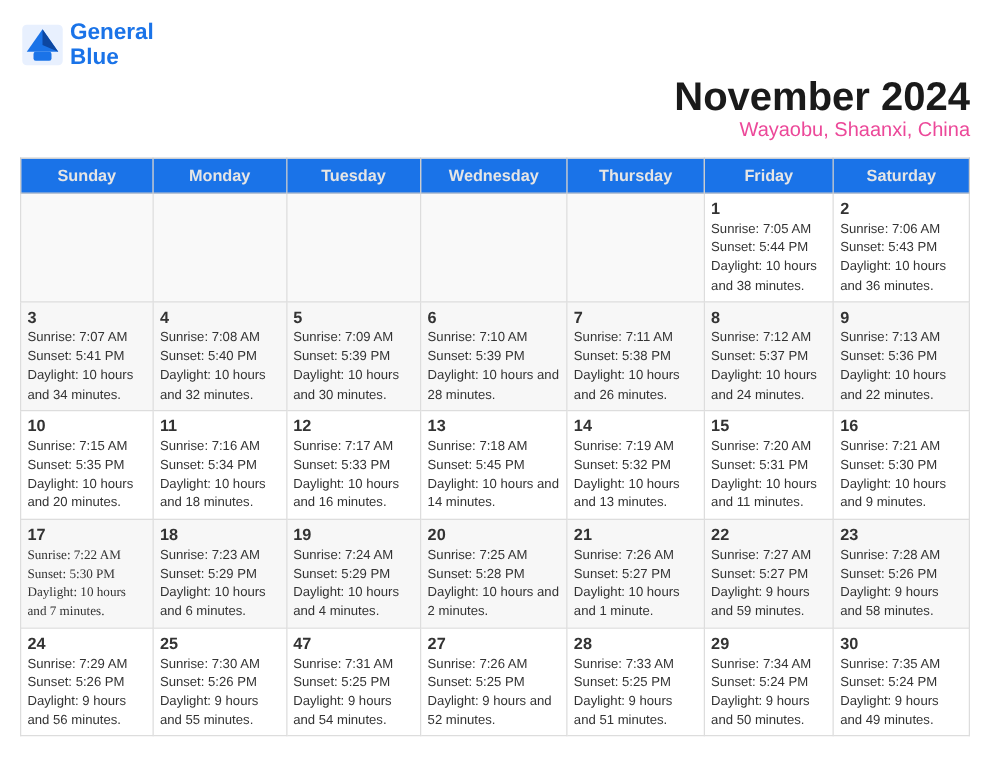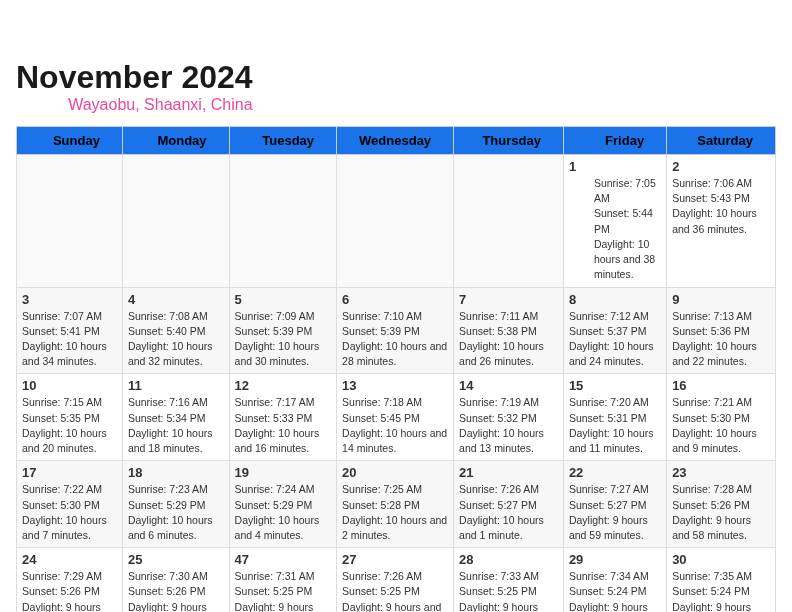--- a/index.html
+++ b/index.html
@@ -46,22 +46,22 @@
     .location {
       font-size: 16px;
       color: #ec4899;
     }
     table {
       width: 100%;
       border-collapse: collapse;
     }
     th {
       background: #1a73e8;
-      color: #000000;
-      text-align: right;
+      color: #e5e5e5;
+      text-align: center;
       padding: 6px 22px;
       font-size: 13px;
       font-weight: bold;
       border: 1px solid #ccc;
     }
     td {
       vertical-align: top;
       border: 1px solid #ddd;
       padding: 4px 5px;
       font-size: 11px;
@@ -87,20 +87,32 @@
       color: #333;
     }
     tr:nth-child(even) td:not(.empty) {
       background: #f7f7f7;
     }
   </style>
 </head>
 <body>
 
 <div class="header-area">
+  <div class="logo">
+    <svg class="logo-icon" viewBox="0 0 40 40">
+      <rect x="2" y="2" width="36" height="36" rx="4" fill="#e8f0fe"></rect>
+      <polygon points="20,6 34,26 6,26" fill="#1a73e8"></polygon>
+      <polygon points="20,6 34,26 20,20" fill="#0d47a1"></polygon>
+      <rect x="12" y="26" width="16" height="8" rx="2" fill="#1a73e8"></rect>
+    </svg>
+    <div class="logo-text">
+      <div><span>General</span></div>
+      <div><span style="color:#1a73e8">Blue</span></div>
+    </div>
+  </div>
   <div class="title-block">
     <div class="month-title">November 2024</div>
     <div class="location">Wayaobu, Shaanxi, China</div>
   </div>
 </div>
 
 <table>
   <thead>
     <tr id="header-row">
         <th>Sunday</th>
@@ -114,21 +126,21 @@
   </thead>
   <tbody id="calendar-body">
       <tr>
         <td class="empty"></td>
         <td class="empty"></td>
         <td class="empty"></td>
         <td class="empty"></td>
         <td class="empty"></td>
         <td>
           <div class="day-num">1</div>
-          <div class="day-detail" style="white-space: pre-line; margin-left: 25px;">Sunrise: 7:05 AM
+          <div class="day-detail" style="white-space: pre-line;">Sunrise: 7:05 AM
 Sunset: 5:44 PM
 Daylight: 10 hours and 38 minutes.</div>
         </td>
         <td>
           <div class="day-num">2</div>
           <div class="day-detail" style="white-space: pre-line;">Sunrise: 7:06 AM
 Sunset: 5:43 PM
 Daylight: 10 hours and 36 minutes.</div>
         </td>
       </tr>
@@ -216,21 +228,21 @@
         <td>
           <div class="day-num">16</div>
           <div class="day-detail" style="white-space: pre-line;">Sunrise: 7:21 AM
 Sunset: 5:30 PM
 Daylight: 10 hours and 9 minutes.</div>
         </td>
       </tr>
       <tr>
         <td class="shaded">
           <div class="day-num">17</div>
-          <div class="day-detail" style="white-space: pre-line;">Sunrise: 7:22 AM
+          <div class="day-detail" style="white-space: pre-line; font-family: Liberation Serif, serif;">Sunrise: 7:22 AM
 Sunset: 5:30 PM
 Daylight: 10 hours and 7 minutes.</div>
         </td>
         <td class="shaded">
           <div class="day-num">18</div>
           <div class="day-detail" style="white-space: pre-line;">Sunrise: 7:23 AM
 Sunset: 5:29 PM
 Daylight: 10 hours and 6 minutes.</div>
         </td>
         <td class="shaded">

